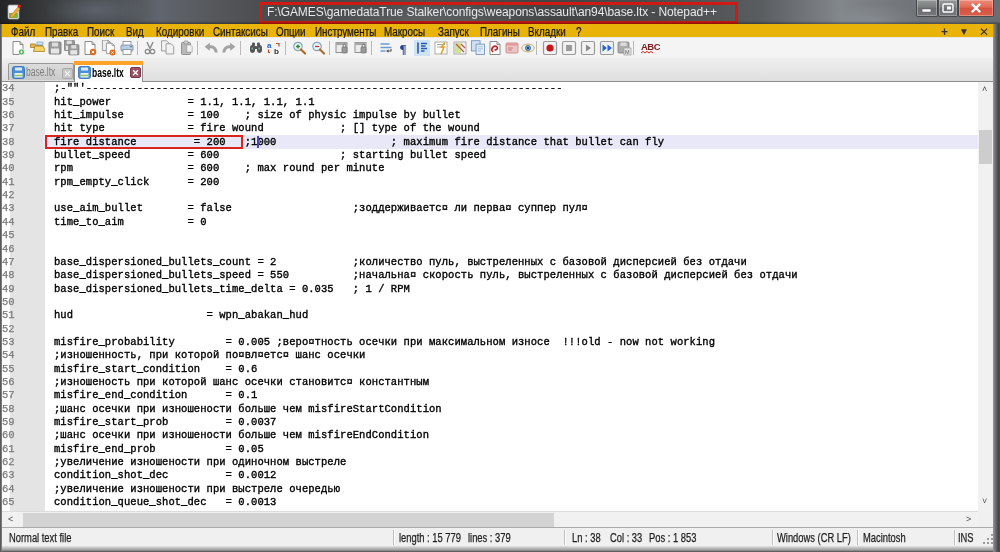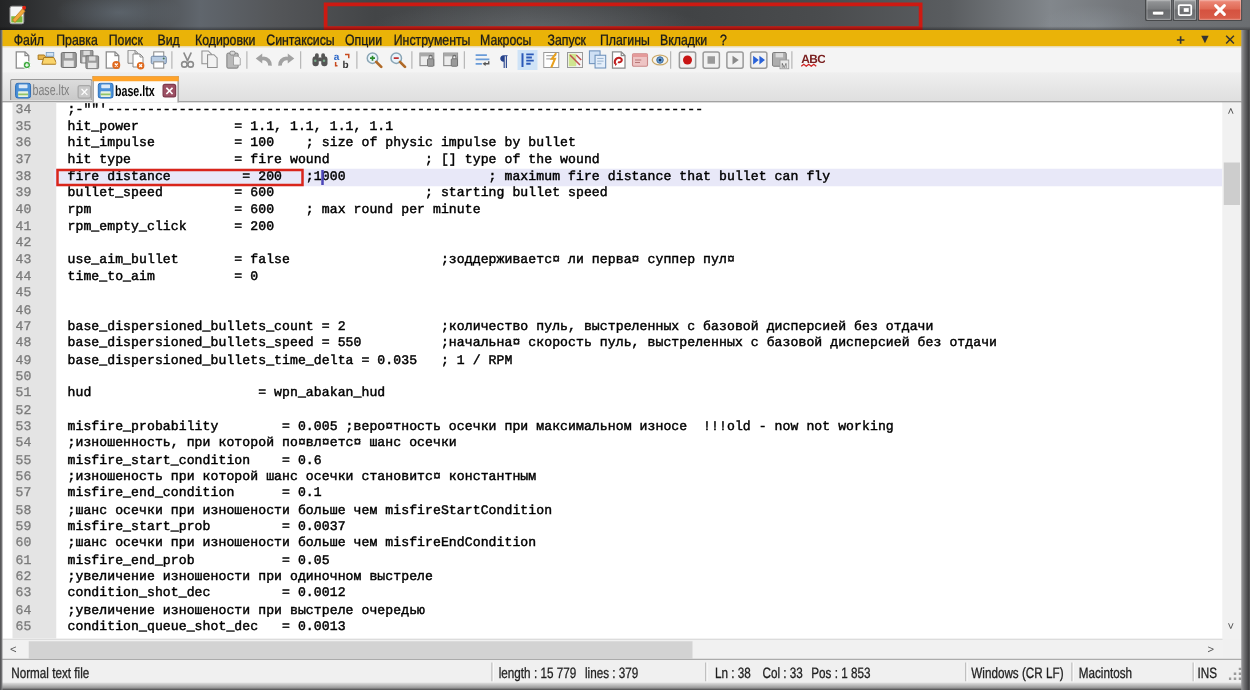--- a/index.html
+++ b/index.html
@@ -28,21 +28,21 @@
 #tabbar {position:absolute;left:0;top:58px;width:1000px;height:24px;background:linear-gradient(#efefef,#dedede);}
 #tabbar .bline {position:absolute;left:0;top:23px;width:1000px;height:1px;background:#8f8f8f}
 #tab1 {position:absolute;left:8px;top:5px;width:66px;height:17px;background:linear-gradient(#dcdcdc,#c9c9c9);border:1px solid #989898;border-bottom:none;border-radius:2px 2px 0 0}
 #tab2 {position:absolute;left:74px;top:3px;width:69px;height:21px;background:#fcfcfc;border:1px solid #8f8f8f;border-bottom:none;z-index:3}
 #tab2::before {content:"";position:absolute;left:-1px;top:-1px;width:69px;height:3.5px;background:#ffa32a}
 .tname {position:absolute;font-size:12px;white-space:pre;transform:scaleX(.71);transform-origin:0 0}
 .tx {position:absolute;width:11px;height:11px;border-radius:2px;font-size:9px;line-height:11px;text-align:center}
 
 #editor {position:absolute;left:2px;top:82px;width:976px;height:429px;background:#fff;overflow:hidden}
 #gutter {position:absolute;left:8px;top:0;width:35px;height:429px;background:#e4e4e4}
-#nums {position:absolute;left:0;top:0.4px;width:33.5px;text-align:center;color:#7b7b7b;-webkit-text-stroke:0.25px #7b7b7b;
+#nums {position:absolute;left:0;top:0.4px;width:33.5px;text-align:left;color:#7b7b7b;-webkit-text-stroke:0.25px #7b7b7b;
  font-family:"Liberation Mono",monospace;font-size:10.5px;line-height:13.34px;}
 #hl {position:absolute;left:41px;top:53.4px;width:935px;height:13.3px;background:#e8e8f8}
 #code {position:absolute;left:52px;top:0.4px;font-family:"Liberation Mono",monospace;
  font-size:10.5px;line-height:13.34px;color:#000;white-space:pre;-webkit-text-stroke:0.35px #000;letter-spacing:0.055px;}
 #rbox {position:absolute;left:43px;top:52.5px;width:198px;height:14.5px;border:2px solid #d9251b;z-index:5}
 #caret {position:absolute;left:255.4px;top:54px;width:1.4px;height:12px;background:#4b45b8;z-index:6}
 
 #vsb {position:absolute;left:978px;top:82px;width:15px;height:429px;background:#f1f1f1}
 #vthumb {position:absolute;left:1px;top:48px;width:13px;height:34px;background:#cdcdcd}
 #hsb {position:absolute;left:2px;top:511px;width:976px;height:16px;background:#f1f1f1;border-top:1px solid #dcdcdc}
@@ -60,20 +60,21 @@
 <body>
 <div id="win">
  <div id="title">
   <svg class="abs" style="left:7px;top:3px" width="15" height="17" viewBox="0 0 15 17">
     <rect x="1" y="2" width="11" height="14" rx="1.5" fill="#f5f5f5" stroke="#999" stroke-width="0.8"></rect>
     <rect x="2" y="10" width="9" height="5" fill="#7cb93c"></rect>
     <path d="M3 13 L11 4 L13 6 L5 15 Z" fill="#f0a93c" stroke="#b97b1e" stroke-width="0.6"></path>
     <circle cx="12.3" cy="3.2" r="1.6" fill="#dd2211"></circle>
   </svg>
   <div id="tbox"></div>
+  <div id="ttext">F:\GAMES\gamedataTrue Stalker\configs\weapons\assault\an94\base.ltx - Notepad++</div>
   <div id="bmin" class="wbtn"><svg width="20" height="16">
           <rect x="5" y="9" width="9" height="3" rx="1" fill="#fff" stroke="#555" stroke-width="0.5"></rect>
         </svg></div>
   <div id="bmax" class="wbtn"><svg width="18" height="16">
           <rect x="4" y="4" width="10" height="8" rx="1" fill="none" stroke="#fff" stroke-width="1.4"></rect>
           <rect x="8" y="6.5" width="4" height="3" fill="#fff"></rect>
         </svg></div>
   <div id="bclose" class="wbtn"><svg width="34" height="16">
           <path d="M13.5 4.5 L20.5 11.5 M20.5 4.5 L13.5 11.5" stroke="#fff" stroke-width="2.4" stroke-linecap="round"></path>
         </svg></div>

